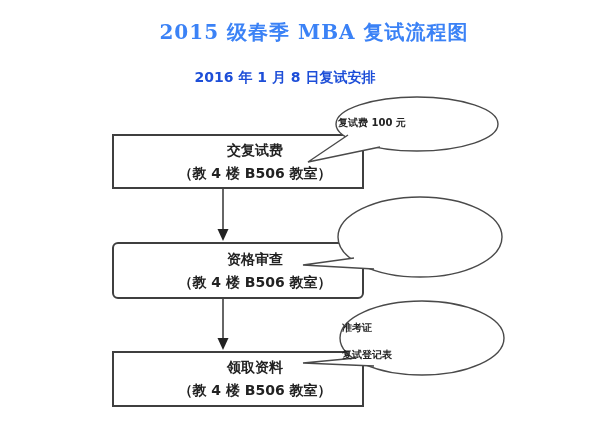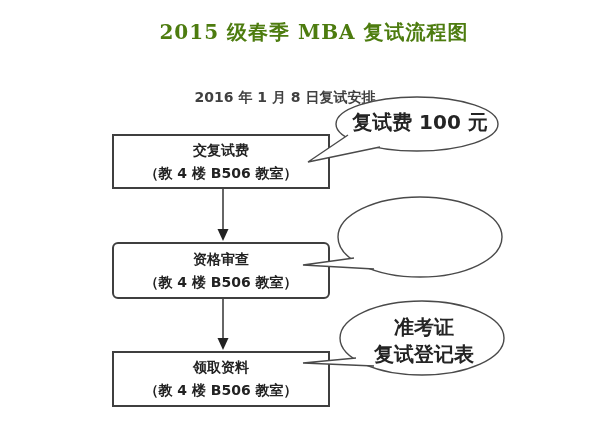--- a/index.html
+++ b/index.html
@@ -13,59 +13,59 @@
     color: #1f1f1f;
   }
   .doc-title {
     position: absolute;
     left: 22px; top: 19px; width: 584px;
     text-align: center;
     font-family: "DejaVu Serif", "Liberation Serif", serif;
     font-size: 20px;
     font-weight: 700;
     letter-spacing: 1px;
-    color: #4d7c0f;
+    color: #3b82f6;
   }
   .doc-subtitle {
     position: absolute;
-    left: 0px; top: 89px; width: 570px;
+    left: 0px; top: 69px; width: 570px;
     text-align: center;
     font-size: 14px;
     font-weight: 700;
-    color: #404040;
+    color: #1d4ed8;
   }
   .flow-box {
     position: absolute;
     left: 112px;
     width: 214px;
     border: 2px solid #3f3f3f;
     background: #ffffff;
     display: flex;
     flex-direction: column;
     justify-content: center;
     align-items: center;
     text-align: center;
     font-size: 14px;
     font-weight: 700;
     line-height: 23px;
     color: #222222;
+    padding-left: 34px;
   }
   .flow-box-1 { top: 134px; height: 51px; }
   .flow-box-2 { top: 242px; height: 53px; border-radius: 6px; }
   .flow-box-3 { top: 351px; height: 52px; }
   .svg-layer {
     position: absolute;
     left: 0; top: 0; width: 606px; height: 426px;
     pointer-events: none;
   }
   .callout-text {
     position: absolute;
     width: 164px;
-    text-align: center;
-    font-size: 20px;
+    font-size: 10px;
     font-weight: 700;
     color: #242424;
   }
   .callout-text-1 { left: 338px; top: 112px; line-height: 21px; }
   .callout-text-2 { left: 340px; top: 203px; line-height: 31px; }
   .callout-text-3 { left: 342px; top: 314px; line-height: 27px; }
 </style>
 </head>
 <body>
 

